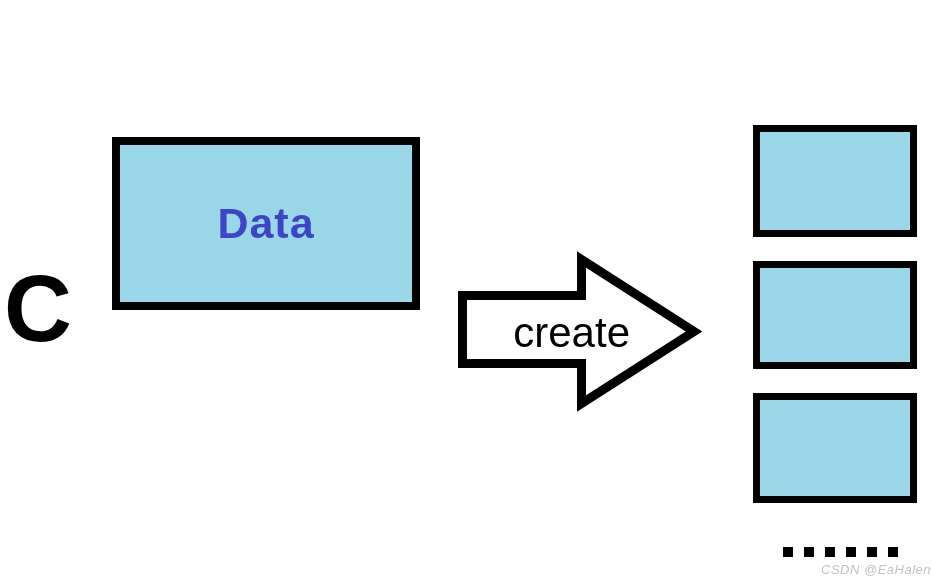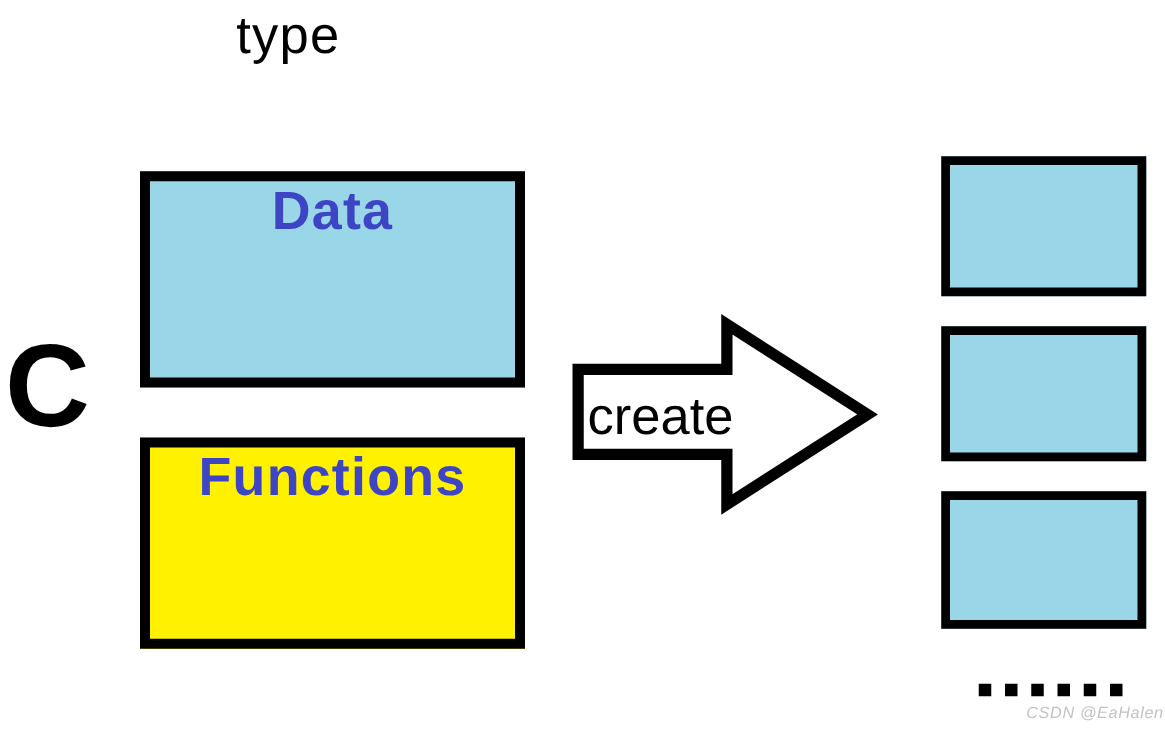--- a/index.html
+++ b/index.html
@@ -22,63 +22,59 @@
     color: var(--text_black);
   }
   .t { position: absolute; white-space: nowrap; line-height: 1.2; }
   .type-title   { left: 189px; top: 3px;  font-size: 42px; letter-spacing: 1px; }
   .type-subtitle{ left: 104px; top: 72px; font-size: 42px; letter-spacing: 1px; }
   .c-label      { left: 4px;   top: 262px; font-size: 94px; font-weight: bold; line-height: 1; }
   .box {
     position: absolute;
     border: 8px solid var(--outline);
     display: flex;
-    align-items: flex-start;
+    align-items: center;
     justify-content: center;
     font-weight: bold;
     font-size: 43px;
     letter-spacing: 1px;
     color: var(--label_blue);
   }
   .data-box      { left: 112px; top: 137px; width: 308px; height: 173px; background: var(--box_blue); }
   .functions-box { left: 112px; top: 350px; width: 308px; height: 169px; background: var(--box_yellow); }
   .arrow-svg { position: absolute; left: 450px; top: 248px; width: 260px; height: 168px; }
   .arrow-svg polygon { fill: #ffffff; stroke: var(--outline); stroke-width: 9; stroke-linejoin: miter; }
-  .create-label { left: 470px; top: 308px; width: 160px; text-align: left; font-size: 42px; }
+  .create-label { left: 470px; top: 308px; width: 160px; text-align: right; font-size: 42px; }
   .variables-title { left: 719px; top: 42px; font-size: 44px; letter-spacing: 1px; }
   .vbox {
     position: absolute;
     left: 753px;
     width: 164px;
     border: 7px solid var(--outline);
     background: var(--box_blue);
   }
   .vbox1 { top: 125px; height: 112px; }
   .vbox2 { top: 261px; height: 108px; }
   .vbox3 { top: 393px; height: 110px; }
   .dots { position: absolute; left: 783px; top: 547px; display: flex; gap: 11px; }
   .dot  { width: 10px; height: 10px; background: var(--outline); }
   .watermark { left: 821px; top: 562px; font-size: 13px; color: var(--watermark_gray); letter-spacing: 0.5px; font-style: italic; }
 </style>
 </head>
 <body>
 
 <div class="canvas">
 
-  <div class="t type-title">type</div>
 
   <div class="t c-label">C</div>
 
   <div class="box data-box">
     <span>Data</span>
   </div>
 
-  <div class="box functions-box">
-    <span>Functions</span>
-  </div>
 
   <svg class="arrow-svg" viewBox="450 248 260 168" xmlns="http://www.w3.org/2000/svg" aria-hidden="true">
     <polygon points="462.5,295.5 581.5,295.5 581.5,259.5 694,331.5 581.5,403.5 581.5,363.5 462.5,363.5"></polygon>
   </svg>
   <div class="t create-label">create</div>
 
 
   <div class="vbox vbox1"></div>
   <div class="vbox vbox2"></div>
   <div class="vbox vbox3"></div>

